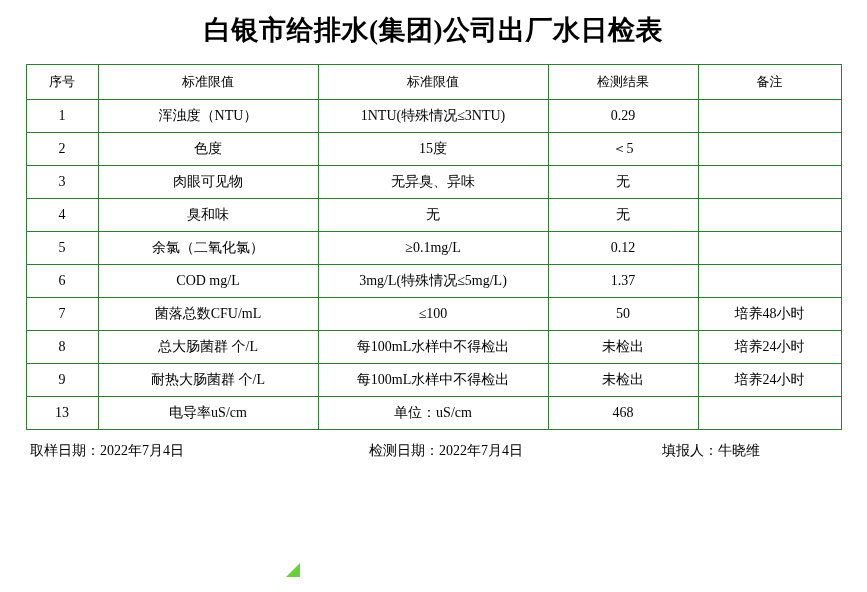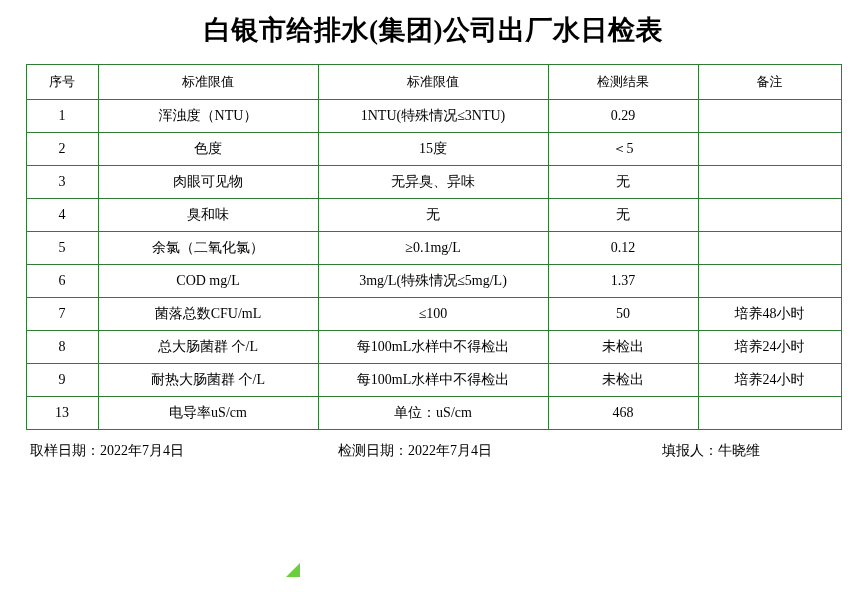--- a/index.html
+++ b/index.html
@@ -61,21 +61,21 @@
     height: 40px;
     font-size: 14px;
   }
   .footer .f-sample {
     position: absolute;
     left: 4px;
     top: 12px;
   }
   .footer .f-test {
     position: absolute;
-    left: 312px;
+    left: 343px;
     top: 12px;
   }
   .footer .f-filler {
     position: absolute;
     left: 636px;
     top: 12px;
   }
   .green-mark {
     position: absolute;
     left: 286px;

